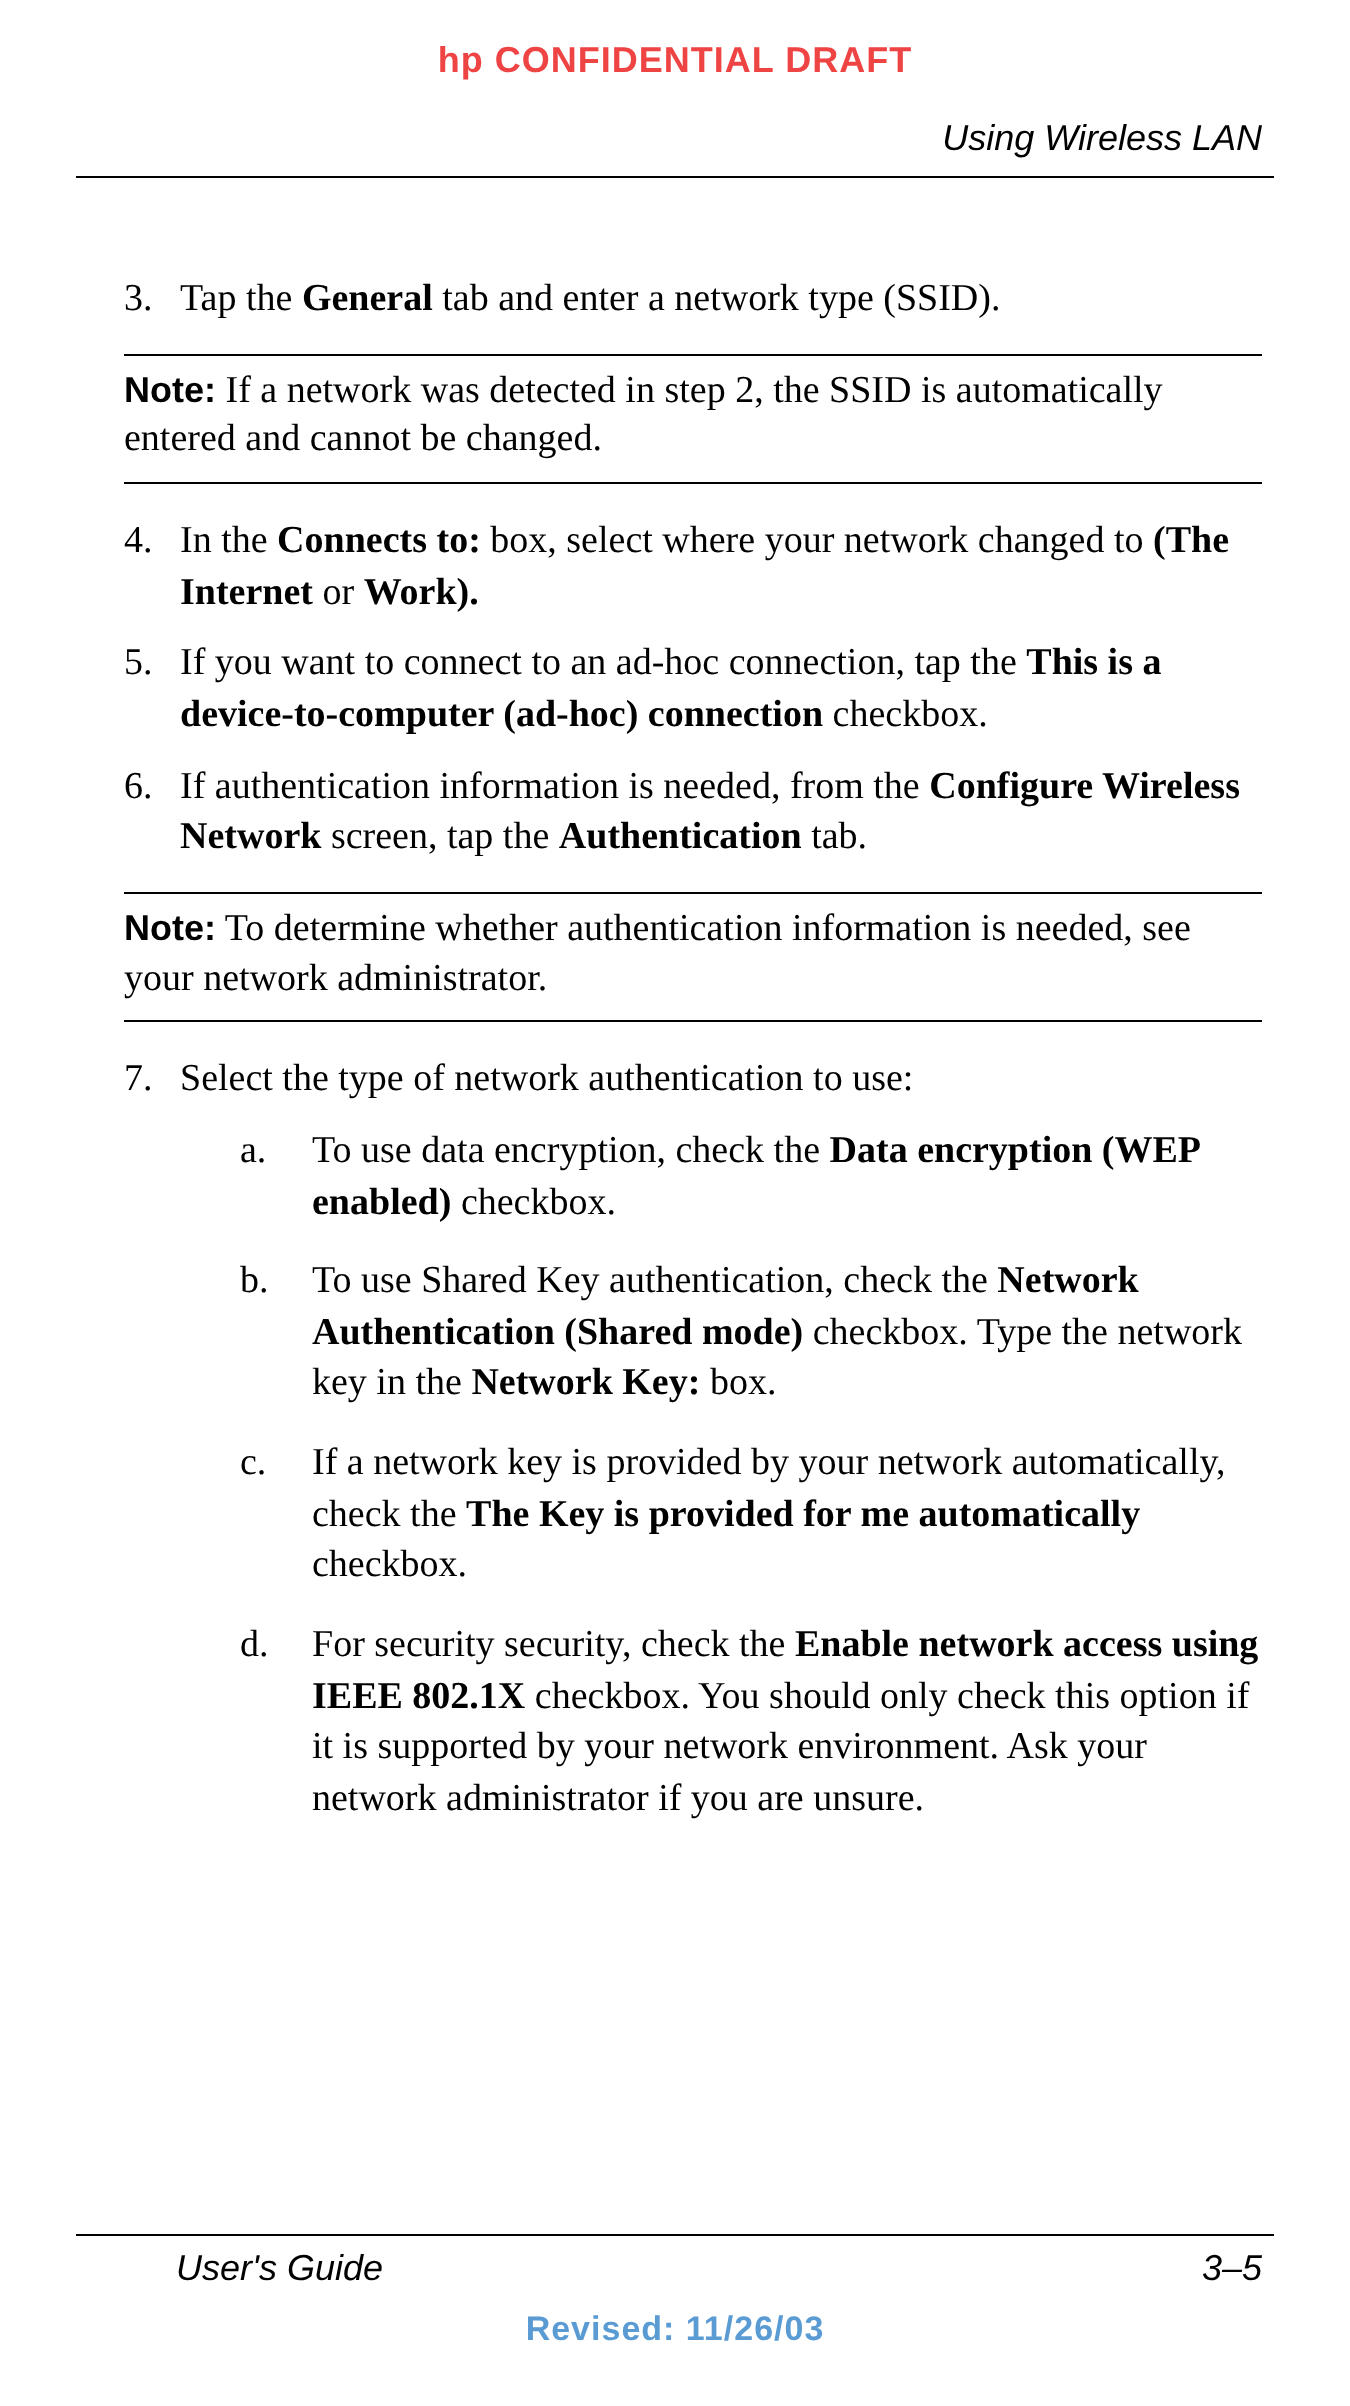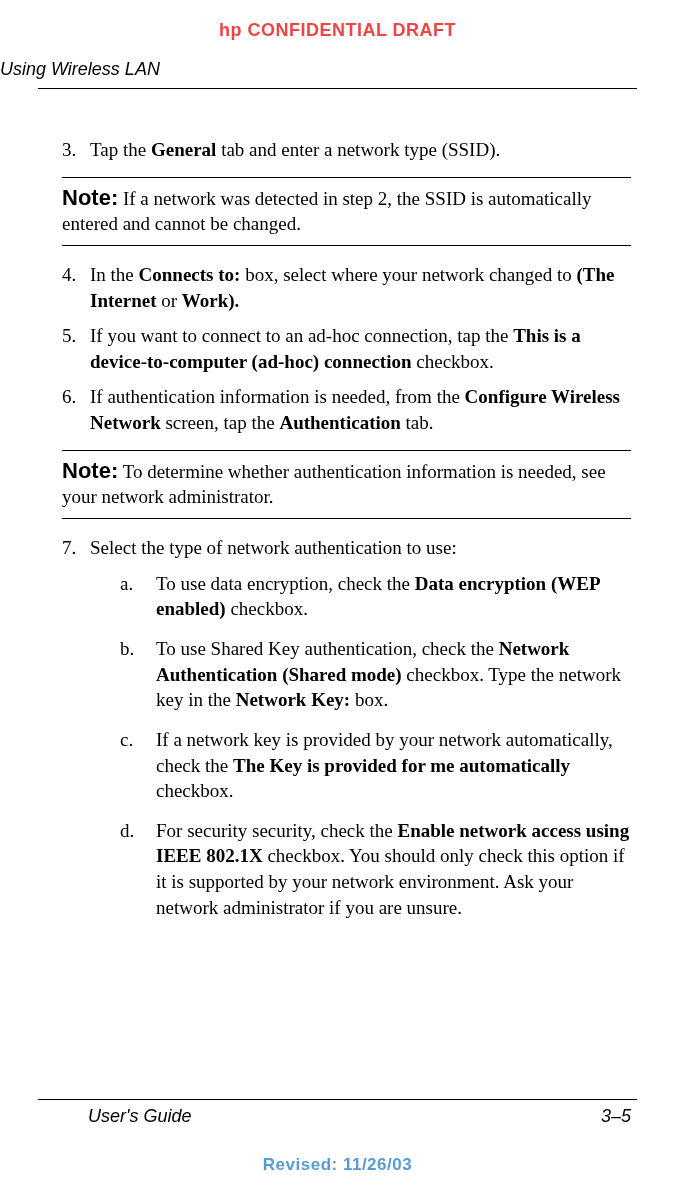--- a/index.html
+++ b/index.html
@@ -18,20 +18,21 @@
     .header-confidential {
       text-align: center;
       color: #ef4444;
       font-family: Arial, Helvetica, sans-serif;
       font-weight: bold;
       font-size: 18px;
       padding-top: 20px;
       letter-spacing: 0.5px;
     }
     .page-header-right {
+      text-align: right;
       font-style: italic;
       font-size: 18px;
       padding: 18px 44px 8px 0;
       font-family: Arial, Helvetica, sans-serif;
       font-weight: 300;
     }
     .header-rule {
       border: none;
       border-top: 1.5px solid #000;
       margin: 0 38px 0 38px;
@@ -79,21 +80,21 @@
       border-top: 1.5px solid #000;
       margin: 8px 0 16px 0;
     }
     .note-text {
       font-size: 19px;
       line-height: 1.3;
     }
     .note-label {
       font-family: Arial, Helvetica, sans-serif;
       font-weight: bold;
-      font-size: 22px;
+      font-size: 18px;
     }
     .bold {
       font-weight: bold;
     }
     .sub-list {
       padding-left: 30px;
       margin-top: 10px;
     }
     .sub-item {
       display: flex;
@@ -122,21 +123,21 @@
       font-family: Arial, Helvetica, sans-serif;
       font-weight: 300;
       margin-left: 48px;
     }
     .footer-revised {
       text-align: center;
       color: #5a9bd4;
       font-family: Arial, Helvetica, sans-serif;
       font-weight: bold;
       font-size: 17px;
-      margin-top: 28px;
+      margin-top: 10px;
       letter-spacing: 0.5px;
     }
   </style>
 </head>
 <body>
 
 <div class="header-confidential">hp CONFIDENTIAL DRAFT</div>
 <div class="page-header-right">Using Wireless LAN</div>
 <hr class="header-rule">
 

